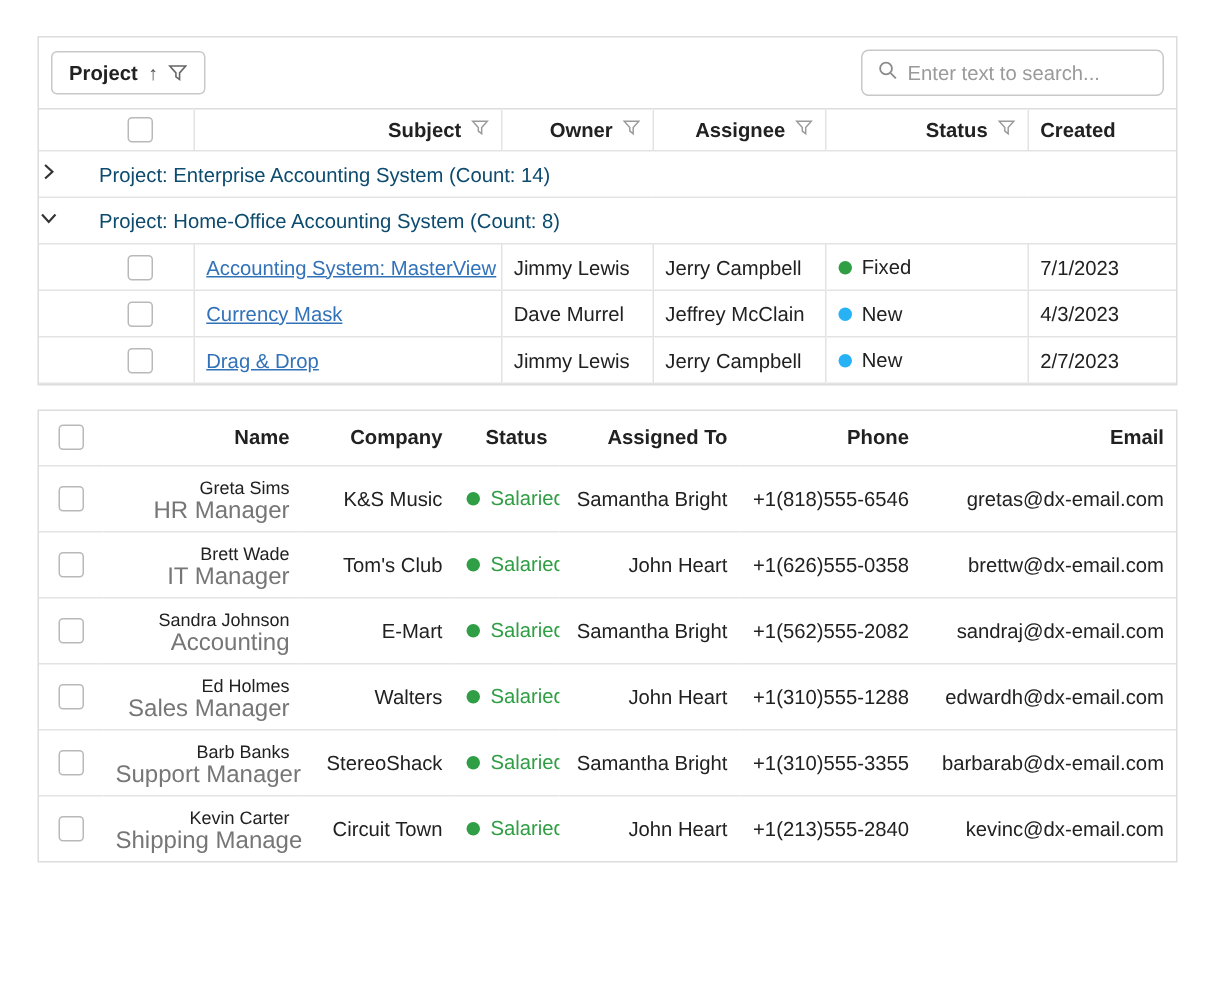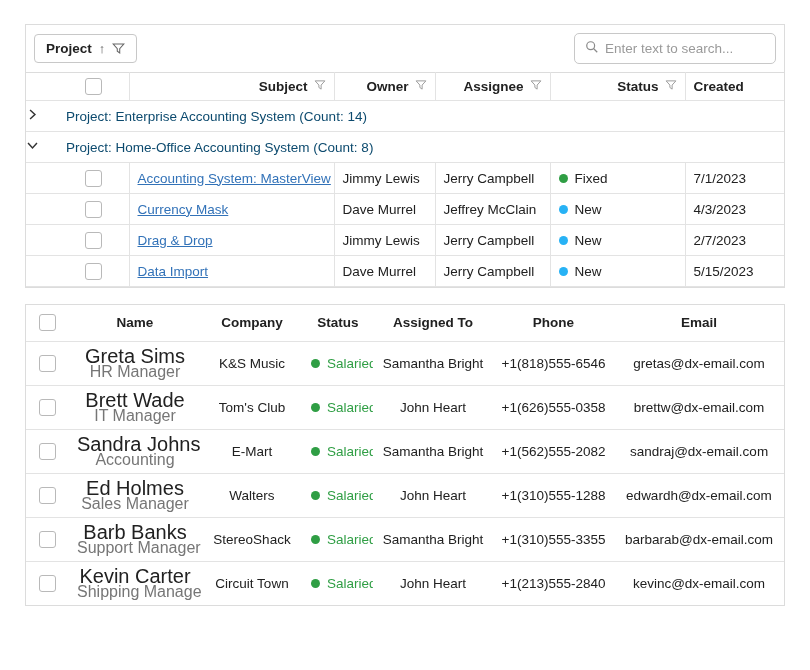--- a/index.html
+++ b/index.html
@@ -63,27 +63,27 @@
   .dot { display: inline-block; width: 9px; height: 9px; border-radius: 50%; margin-right: 7px; vertical-align: middle; }
   .dot-green { background: #2f9e44; }
   .dot-blue { background: #27b2f5; }
   .status-text { vertical-align: middle; }
   .text-green { color: #2f9e44; }
 
   
   .bottom-wrap { margin-top: 16px; }
   .bot-table th, .bot-table td {
     border-bottom: 1px solid #e3e3e3;
-    padding: 0 8px; text-align: center; vertical-align: middle;
+    padding: 0 8px; text-align: right; vertical-align: middle;
     white-space: nowrap; overflow: hidden;
   }
   .bot-table th { height: 36px; font-weight: 700; }
   .bot-table td { height: 44px; }
   .bot-table tr:last-child td { border-bottom: none; }
-  .name-main { font-size: 20px; color: #212121; line-height: 17px; }
+  .name-main { font-size: 12px; color: #212121; line-height: 17px; }
   .name-sub { font-size: 16px; color: #767676; line-height: 13px; }
 </style>
 </head>
 <body>
 
 <div class="grid-box">
 
   <div class="toolbar">
     <div class="group-chip">
       <span>Project</span>
@@ -203,29 +203,20 @@
     <tr>
       <td class="expand-cell"></td>
       <td class="check-cell"><input type="checkbox" style=""></td>
       <td class="vline"><a class="subject-link">Drag &amp; Drop</a></td>
       <td class="vline">Jimmy Lewis</td>
       <td class="vline">Jerry Campbell</td>
       <td class="vline"><span class="dot dot-blue"></span><span class="status-text">New</span></td>
       <td class="vline">2/7/2023</td>
     </tr>
 
-    <tr>
-      <td class="expand-cell"></td>
-      <td class="check-cell"><input type="checkbox" style=""></td>
-      <td class="vline"><a class="subject-link">Data Import</a></td>
-      <td class="vline">Dave Murrel</td>
-      <td class="vline">Jerry Campbell</td>
-      <td class="vline"><span class="dot dot-blue"></span><span class="status-text">New</span></td>
-      <td class="vline">5/15/2023</td>
-    </tr>
   </tbody>
     </table>
 </div>
 
 <div class="grid-box bottom-wrap">
   <table class="bot-table">
     <colgroup>
       <col style="width:43px">
         <col style="width:132px">
         <col style="width:102px">

